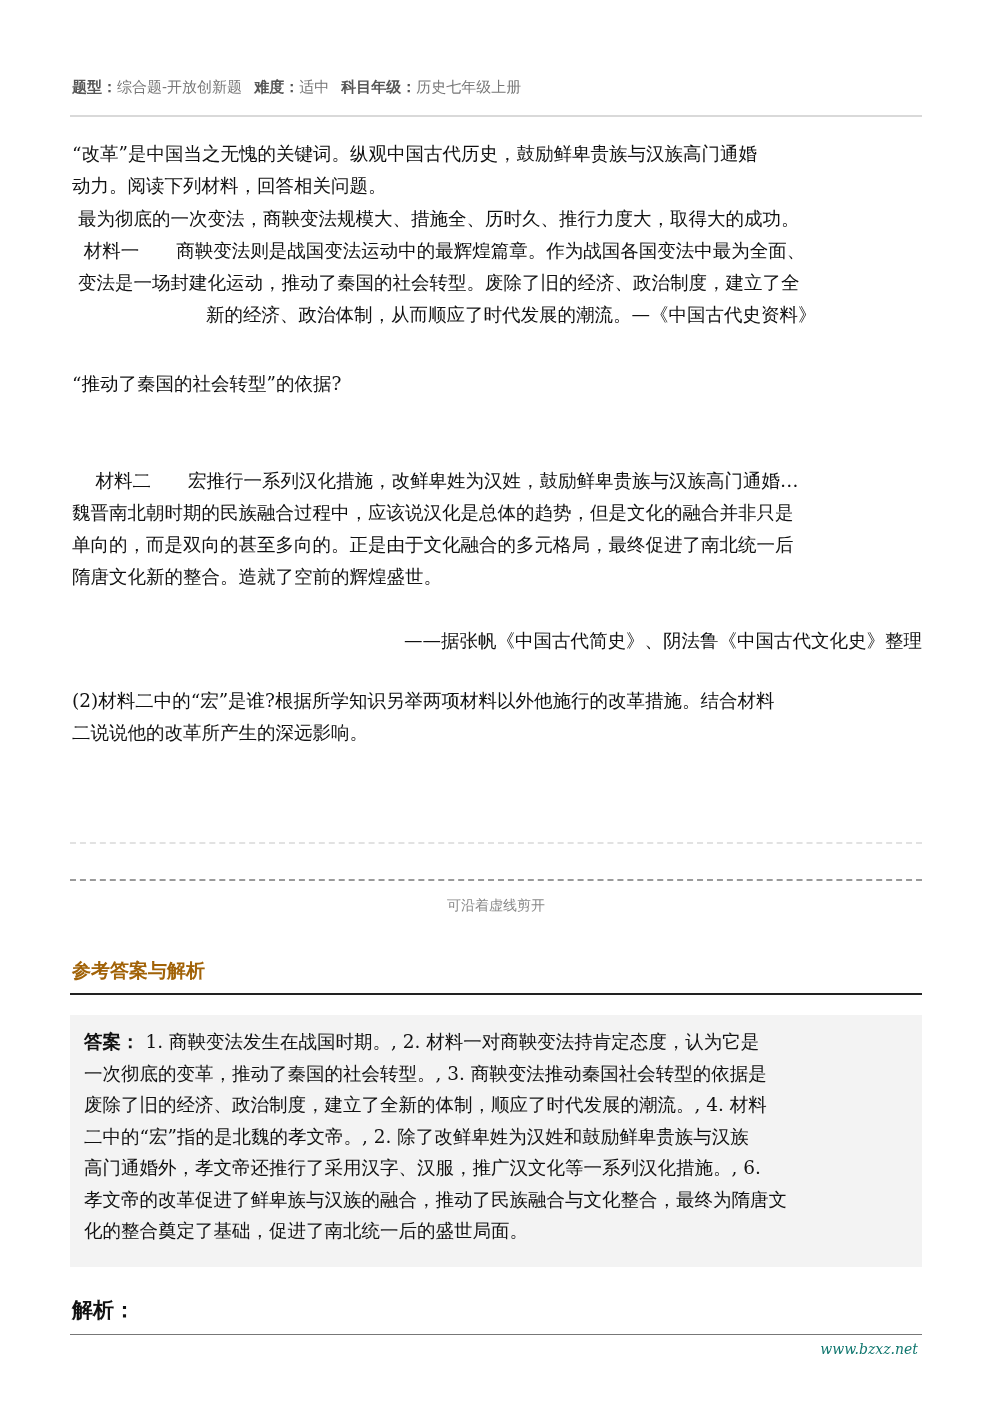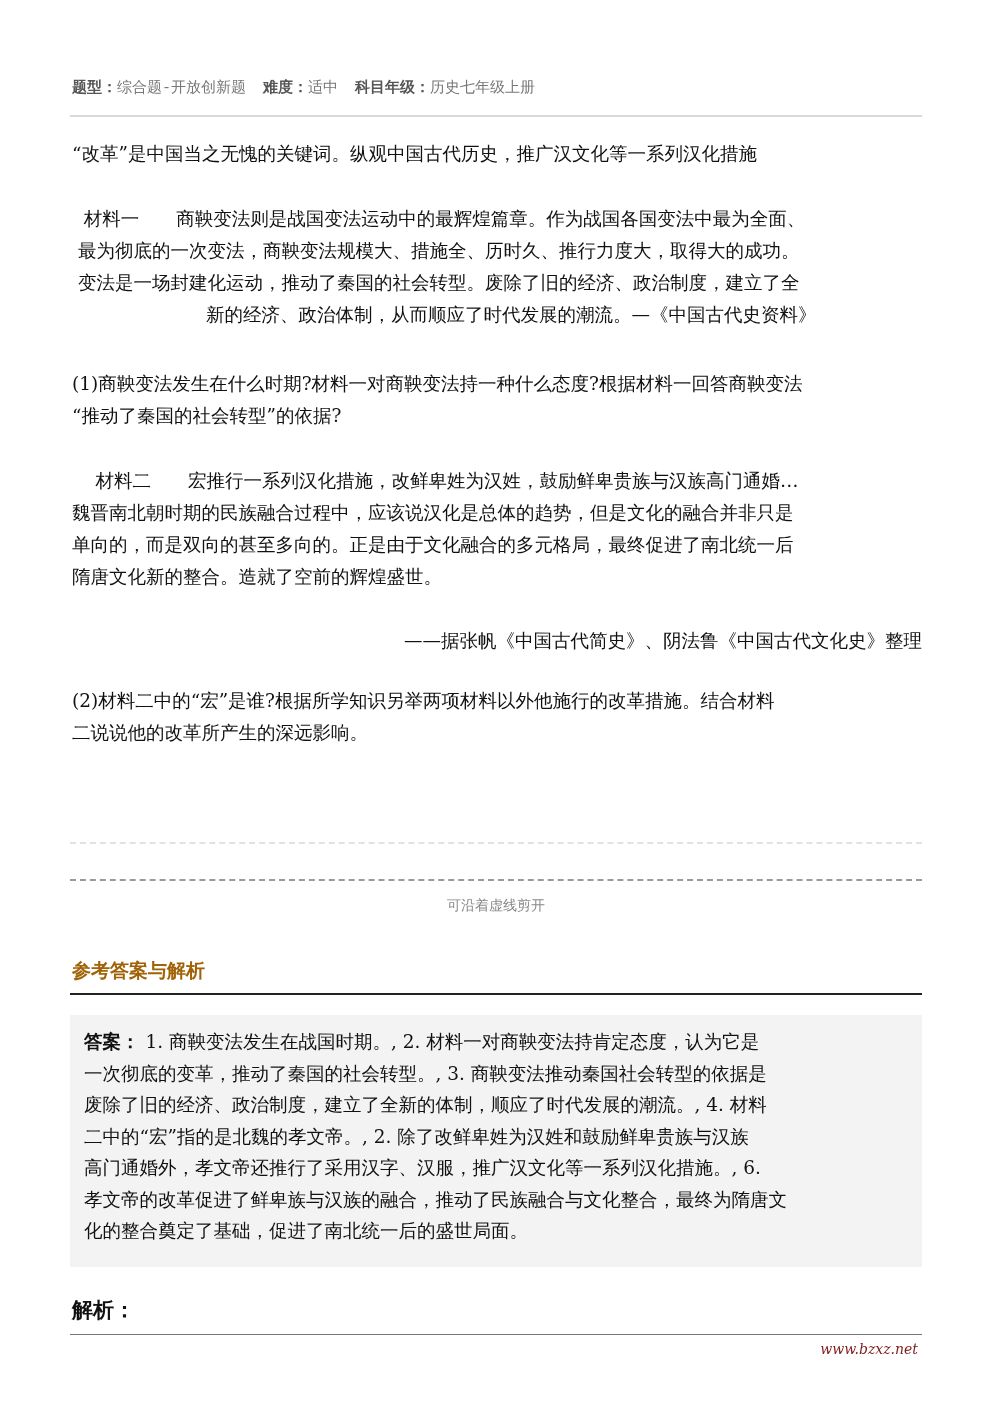--- a/index.html
+++ b/index.html
@@ -1,19 +1,19 @@
 <!DOCTYPE html>
 <html><head>
   <meta charset="utf-8">
   <style>
     html, body { margin: 0; padding: 0; background: #ffffff; }
     body { width: 992px; height: 1403px; position: relative; overflow: hidden;
            font-family: "DejaVu Serif", "Liberation Serif", serif; color: #111; }
     .meta { position: absolute; left: 72px; top: 78px; font-size: 15px; color: #777;
-            font-family: Liberation Mono, monospace; white-space: nowrap; }
+            font-family: Liberation Sans, sans-serif; white-space: nowrap; }
     .meta b { color: #555; font-weight: bold; }
     .meta .sp { display: inline-block; width: 8px; }
     .rule-top { position: absolute; left: 70px; top: 115px; width: 852px; height: 2px; background: #d9d9d9; }
     .p { position: absolute; font-size: 18.5px; line-height: 32px; white-space: nowrap; }
     .intro { left: 72px; top: 138px; }
     .mat1 { left: 72px; top: 203px; text-align: left; }
     .q { left: 72px; top: 368px; }
     .mat2 { left: 72px; top: 465px; }
     .src { right: 70px; top: 625px; text-align: right; }
     .q2 { left: 72px; top: 685px; }
@@ -25,46 +25,46 @@
     .ans-title { position: absolute; left: 72px; top: 958px; font-size: 19px; font-weight: bold; color: #a16207;
                  font-family: "DejaVu Sans", "Liberation Sans", sans-serif; }
     .rule-black { position: absolute; left: 70px; top: 993px; width: 852px; height: 2px; background: #222; }
     .ans-box { position: absolute; left: 70px; top: 1015px; width: 852px; height: 252px; background: #f3f3f3; }
     .ans-text { position: absolute; left: 84px; top: 1026px; font-size: 18.5px; line-height: 31.5px; white-space: nowrap; }
     .ans-text .lbl { font-weight: bold; font-family: "DejaVu Sans", "Liberation Sans", sans-serif; }
     .ans-text .l { display: block; }
     .jx { position: absolute; left: 72px; top: 1296px; font-size: 21px; font-weight: bold;
           font-family: "DejaVu Sans", "Liberation Sans", sans-serif; }
     .rule-bottom { position: absolute; left: 70px; top: 1334px; width: 852px; height: 1px; background: #777; }
-    .site { position: absolute; right: 74px; top: 1341px; font-size: 14px; font-style: italic; color: #7f1d1d;
+    .site { position: absolute; right: 74px; top: 1341px; font-size: 14px; font-style: italic; color: #0f766e;
             font-family: "DejaVu Serif", "Liberation Serif", serif; }
   </style>
 </head>
 <body>
 
 <div class="meta">
   <b>题型：</b><span>综合题-开放创新题</span><span class="sp"></span>
   <b>难度：</b><span>适中</span><span class="sp"></span>
   <b>科目年级：</b><span>历史七年级上册</span>
 </div>
 <div class="rule-top"></div>
 
 <div class="p intro">
-  <div>“改革”是中国当之无愧的关键词。纵观中国古代历史，推广汉文化等一系列汉化措施</div>
+  <div>“改革”是中国当之无愧的关键词。纵观中国古代历史，鼓励鲜卑贵族与汉族高门通婚</div>
+  <div>动力。阅读下列材料，回答相关问题。</div>
 </div>
 
 <div class="p mat1">
+  <div style="white-space:pre"> 最为彻底的一次变法，商鞅变法规模大、措施全、历时久、推行力度大，取得大的成功。</div>
   <div style="white-space:pre">  材料一　　商鞅变法则是战国变法运动中的最辉煌篇章。作为战国各国变法中最为全面、</div>
-  <div style="white-space:pre"> 最为彻底的一次变法，商鞅变法规模大、措施全、历时久、推行力度大，取得大的成功。</div>
   <div style="white-space:pre"> 变法是一场封建化运动，推动了秦国的社会转型。废除了旧的经济、政治制度，建立了全</div>
   <div style="padding-left:134px">新的经济、政治体制，从而顺应了时代发展的潮流。—《中国古代史资料》</div>
 </div>
 
 <div class="p q">
-  <div>(1)商鞅变法发生在什么时期?材料一对商鞅变法持一种什么态度?根据材料一回答商鞅变法</div>
   <div>“推动了秦国的社会转型”的依据?</div>
 </div>
 
 <div class="p mat2">
   <div style="white-space:pre">    材料二　　宏推行一系列汉化措施，改鲜卑姓为汉姓，鼓励鲜卑贵族与汉族高门通婚…</div>
   <div>魏晋南北朝时期的民族融合过程中，应该说汉化是总体的趋势，但是文化的融合并非只是</div>
   <div>单向的，而是双向的甚至多向的。正是由于文化融合的多元格局，最终促进了南北统一后</div>
   <div>隋唐文化新的整合。造就了空前的辉煌盛世。</div>
 </div>
 

